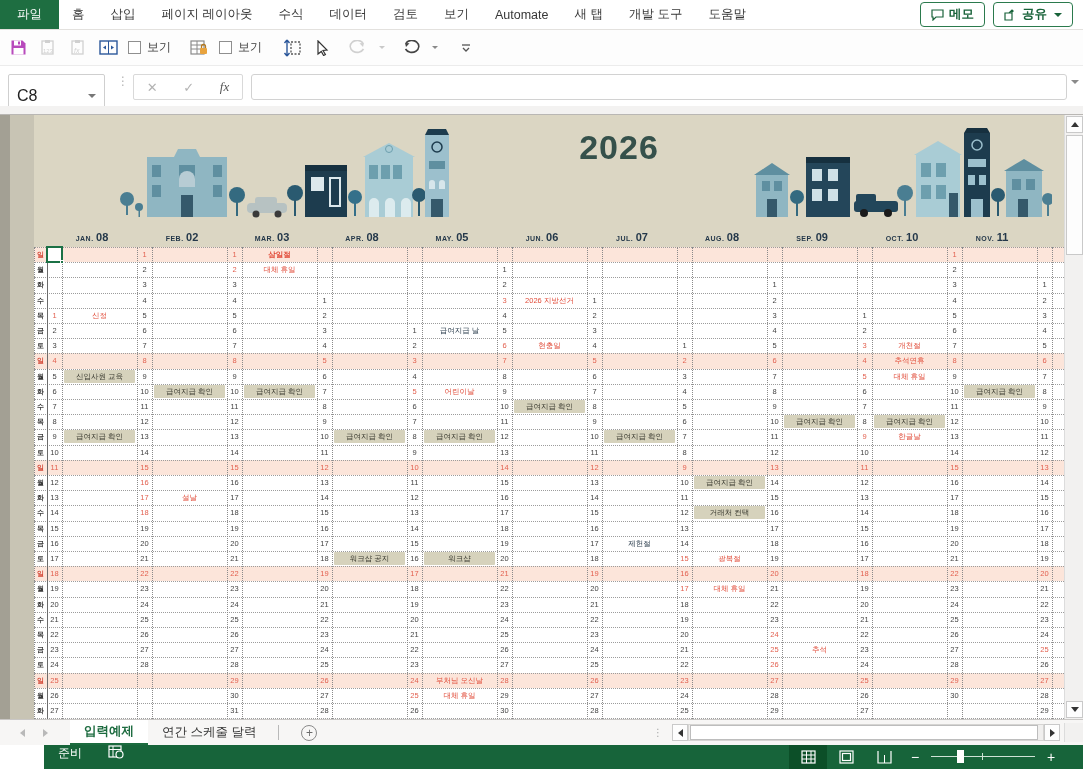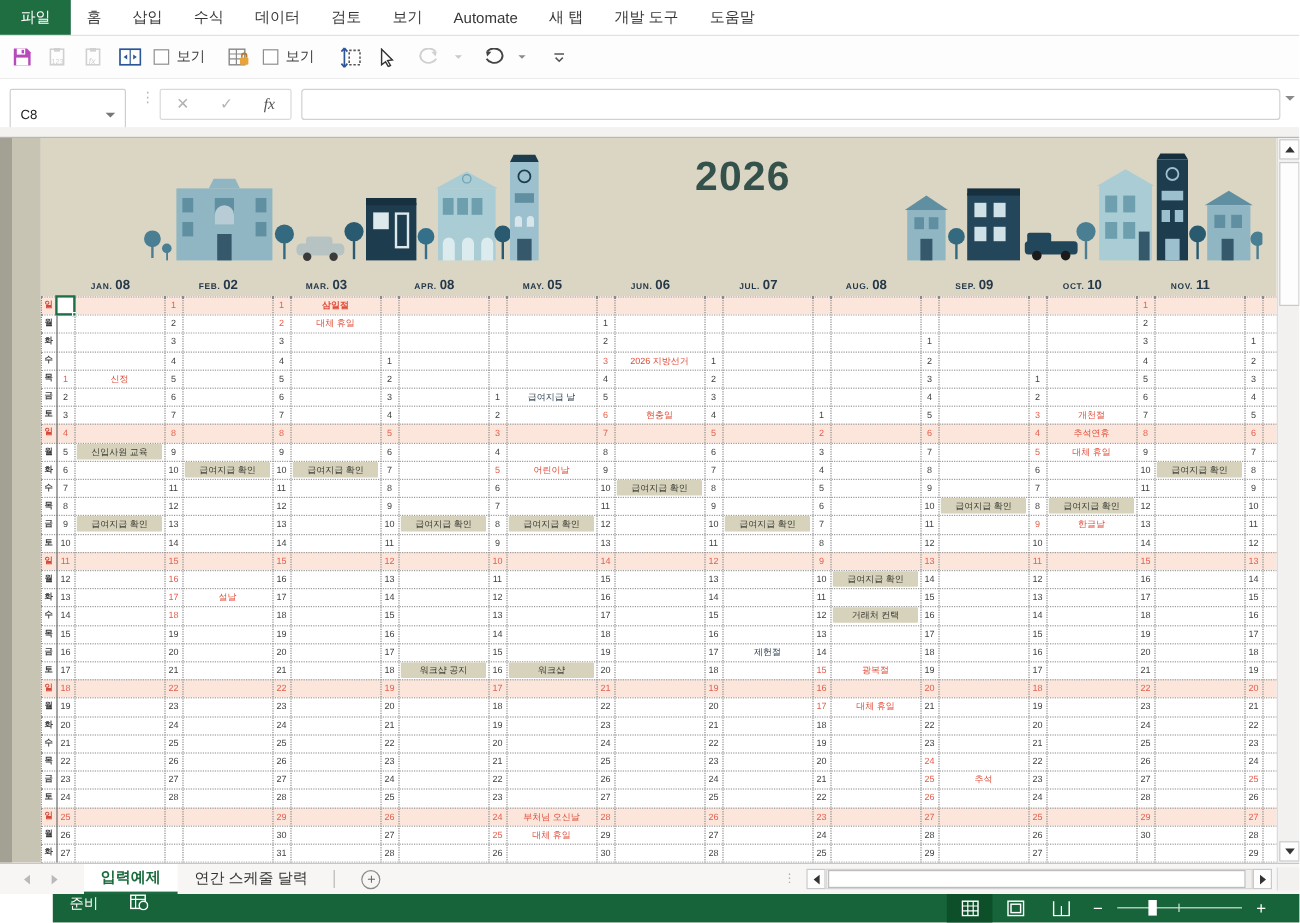--- a/index.html
+++ b/index.html
@@ -27,21 +27,21 @@
   .qicon { width:20px; height:20px; display:flex; align-items:center; justify-content:center; cursor:pointer; }
   .qlabel { font-size:12px; color:#3b3b3b; margin-left:-4px; }
   .cbx { width:13px; height:13px; border:1px solid #8f8f8f; background:#fff; }
   .dis { opacity:.45; }
   .tiny-chev { width:0; height:0; border-left:3px solid transparent; border-right:3px solid transparent;
                border-top:3px solid #8a8a8a; margin-left:1px; }
 
   
   .frow { position:absolute; top:66px; left:0; width:1083px; height:40px; background:#fff; }
   .namebox { position:absolute; left:8px; top:8px; width:97px; height:44px; border:1px solid #cfcfcf;
-             border-radius:2px; display:flex; align-items:center; padding:0 8px; font-size:11px; color:#222; }
+             border-radius:2px; display:flex; align-items:center; padding:0 8px; font-size:16px; color:#222; }
   .namebox .nb-arrow { margin-left:auto; width:0; height:0; border-left:4px solid transparent;
              border-right:4px solid transparent; border-top:4px solid #777; }
   .fdots { position:absolute; left:117px; top:13px; color:#b5b5b5; font-size:12px; letter-spacing:0; line-height:5px; }
   .fxgroup { position:absolute; left:133px; top:8px; width:110px; height:26px; border:1px solid #d9d9d9;
              border-radius:2px; display:flex; align-items:center; justify-content:space-around; }
   .fxgroup .gx { color:#b3b3b3; font-size:13px; }
   .fxgroup .gfx { font-family:"Liberation Serif",serif; font-style:italic; font-size:13px; color:#555; }
   .fbar { position:absolute; left:251px; top:8px; width:816px; height:26px; border:1px solid #d2d2d2;
           border-radius:3px; background:#fff; font-size:12px; padding:0 6px; line-height:24px; color:#222; }
   .fexp { position:absolute; right:4px; top:14px; width:0; height:0; border-left:4px solid transparent;
@@ -126,29 +126,49 @@
 </head>
 <body>
 
 <div class="app">
 
   <div class="menubar">
     <div class="file-tab">파일</div>
     <nav class="tabs" id="ribbon-tabs">
         <div class="tab">홈</div>
         <div class="tab">삽입</div>
+        <div class="tab">페이지 레이아웃</div>
         <div class="tab">수식</div>
         <div class="tab">데이터</div>
         <div class="tab">검토</div>
         <div class="tab">보기</div>
         <div class="tab">Automate</div>
         <div class="tab">새 탭</div>
         <div class="tab">개발 도구</div>
         <div class="tab">도움말</div>
       </nav>
+    <div class="menubar-right">
+      <button class="pill">
+        <span>
+          <svg width="13" height="12" viewBox="0 0 13 12">
+              <path d="M1 1h11v7H5L2 11V8H1z" fill="none" stroke="#19633a" stroke-width="1.2"></path>
+            </svg>
+        </span>
+        <span>메모</span>
+      </button>
+      <button class="pill">
+        <span>
+          <svg width="13" height="12" viewBox="0 0 13 12">
+              <path d="M1 4h7v7H1zM5 4l3-3 1.5 1.5M8 1v4" fill="none" stroke="#19633a" stroke-width="1.2"></path>
+            </svg>
+        </span>
+        <span>공유</span>
+        <span class="chev"></span>
+      </button>
+    </div>
   </div>
 
   <div class="qat">
     <span class="qicon">
       <svg width="17" height="17" viewBox="0 0 17 17">
           <path d="M1.5 1.5h11l3 3v11h-14z" fill="#b84abc"></path>
           <rect x="4" y="1.5" width="7" height="5" fill="#fff"></rect>
           <rect x="8" y="2.5" width="2" height="3" fill="#b84abc"></rect>
           <rect x="3.5" y="9" width="10" height="6.5" fill="#fff"></rect>
         </svg>

